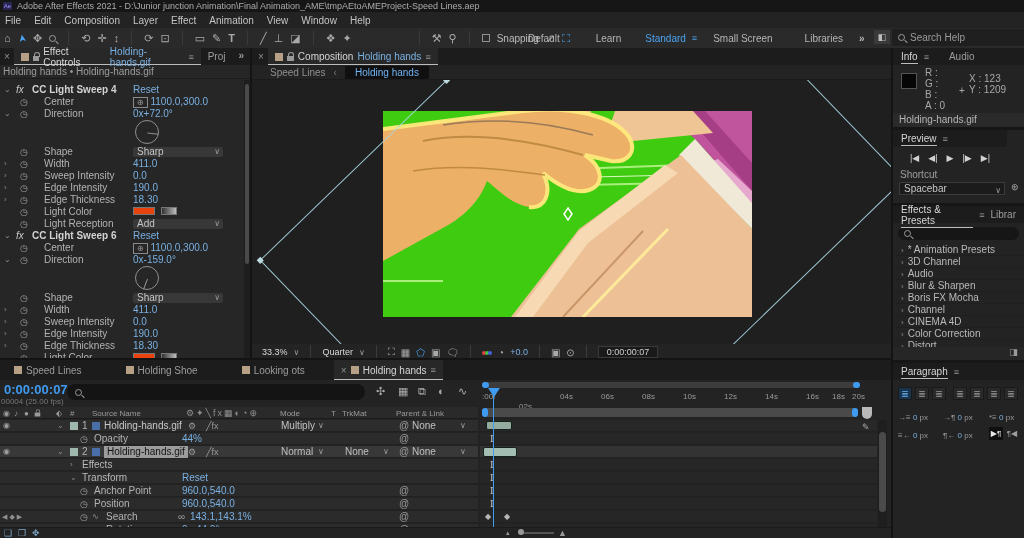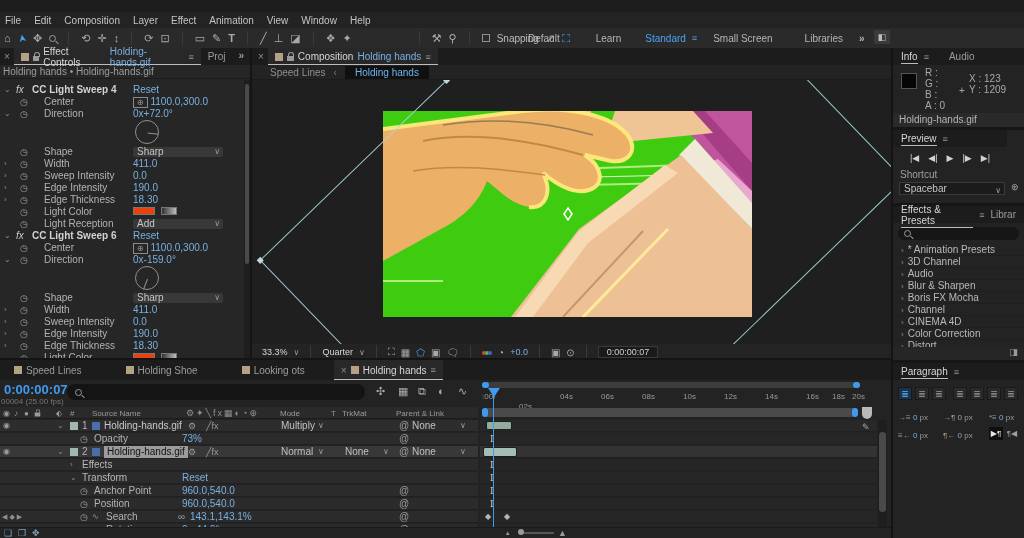--- a/index.html
+++ b/index.html
@@ -64,20 +64,24 @@
 .pfield{position:absolute;font-size:8px;color:#9a9a9a;white-space:nowrap}
 .pfield b{font-weight:normal;color:#79b0e2}
 .ticon{color:#a9a9a9;font-size:11px}
 .sep{width:1px;background:#3a3a3a;height:14px;margin:0 5px}
 </style>
 </head>
 <body>
 
 <div id="app">
 
+  <div class="abs" style="left:0;top:0;width:1024px;height:12px;background:#161616">
+    <span class="abs" style="left:3px;top:2px;width:9px;height:8px;background:#2a2550;color:#9a93ff;font-size:6px;line-height:8px;text-align:center">Ae</span>
+    <span class="abs nowrap" style="left:17px;top:1px;font-size:9px;color:#ababab">Adobe After Effects 2021 - D:\Junior junction Animation\Final Animation_AME\tmpAEtoAMEProject-Speed Lines.aep</span>
+  </div>
 
   <div class="abs" style="left:0;top:12px;width:1024px;height:16px;background:#232323;display:flex;align-items:center;gap:13px;padding-left:5px;font-size:10px;color:#c4c4c4">
     <span>File</span>
     <span>Edit</span>
     <span>Composition</span>
     <span>Layer</span>
     <span>Effect</span>
     <span>Animation</span>
     <span>View</span>
     <span>Window</span>
@@ -120,20 +124,24 @@
   <div class="abs" style="left:510px;top:28px;height:20px;display:flex;align-items:center;gap:0;font-size:10px">
     <span style="padding:0 18px;color:#b5b5b5">Default</span>
     <span style="padding:0 18px;color:#b5b5b5">Learn</span>
     <span style="padding:0 6px;color:#4aa3f0">Standard</span>
     <span style="color:#4aa3f0;font-size:9px">≡</span>
     <span style="padding:0 16px;color:#b5b5b5">Small Screen</span>
     <span style="padding:0 16px;color:#b5b5b5">Libraries</span>
     <span style="color:#b5b5b5;font-weight:bold">»</span>
   </div>
   <span class="abs" style="left:874px;top:30px;width:16px;height:14px;background:#3a3a3a;color:#bdbdbd;font-size:9px;text-align:center;line-height:14px">◧</span>
+  <div class="abs" style="left:892px;top:29px;width:132px;height:17px;background:#1f1f1f;display:flex;align-items:center;gap:5px;padding-left:6px">
+    <span class="mag"></span>
+    <span style="color:#9a9a9a">Search Help</span>
+  </div>
 
   <div class="abs" style="left:0;top:48px;width:250px;height:312px;background:#262626">
     <div class="tabbar" style="height:17px">
       <span style="padding:3px 4px 0 4px;color:#8f8f8f">×</span>
       <div class="tab active">
         <span class="sq"></span>
         <span class="lock"></span>
         <span>Effect Controls</span>
         <span class="blue">Holding-hands.gif</span>
         <span style="font-size:9px;color:#9a9a9a">≡</span>
@@ -557,21 +565,21 @@
       <span class="tl-parent">None</span>
       <span class="abs car2" style="left:460px">∨</span>
     </div>
     <div class="trk" style="top:60px">
       <div class="abs" style="left:6px;top:1px;width:26px;height:9px;background:#93ac9f;border:1px solid #15211b;border-radius:2px"></div>
     </div>
 
     <div class="trow" style="top:73px;background:#2b2b2b">
       <span class="tl-sw">◷</span>
       <span class="tl-lbl">Opacity</span>
-      <span class="tl-val blue">73%</span>
+      <span class="tl-val blue">44%</span>
       <span class="at">@</span>
     </div>
     <div class="trk" style="top:73px;background:#262626">
         <span class="ibeam" style="left:10px;top:1px">I</span>
       </div>
 
     <div class="trow" style="top:86px;background:#383838">
       <span class="tl-eye">◉</span>
       <span class="tl-tw">⌄</span>
       <span class="abs" style="left:70px;top:2px;width:8px;height:8px;background:#9fb8ad"></span>

